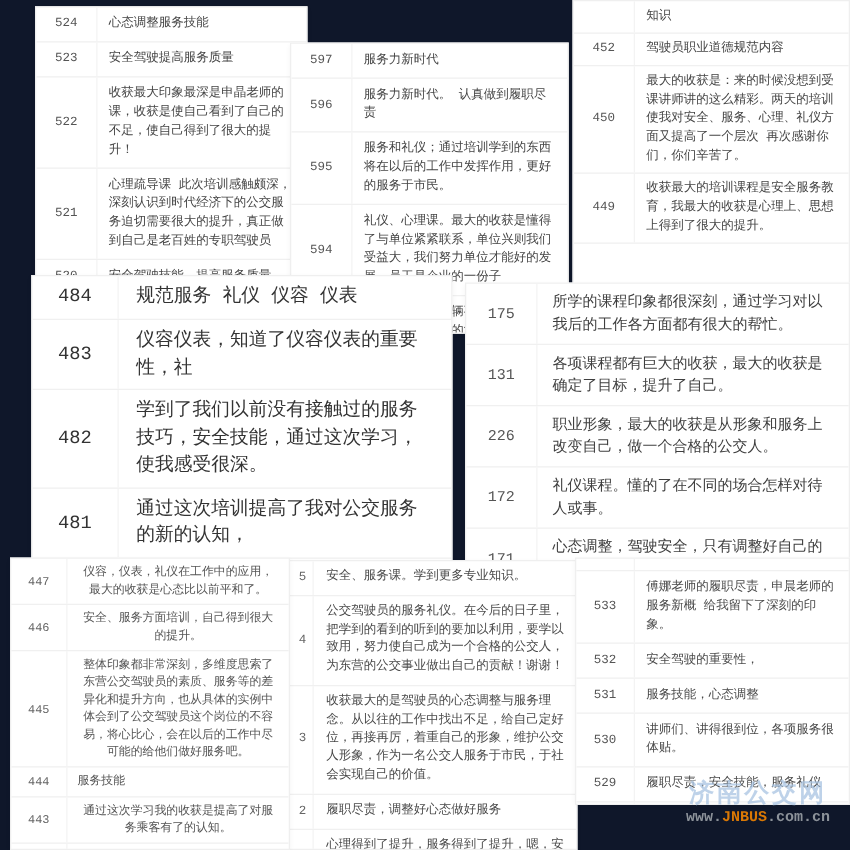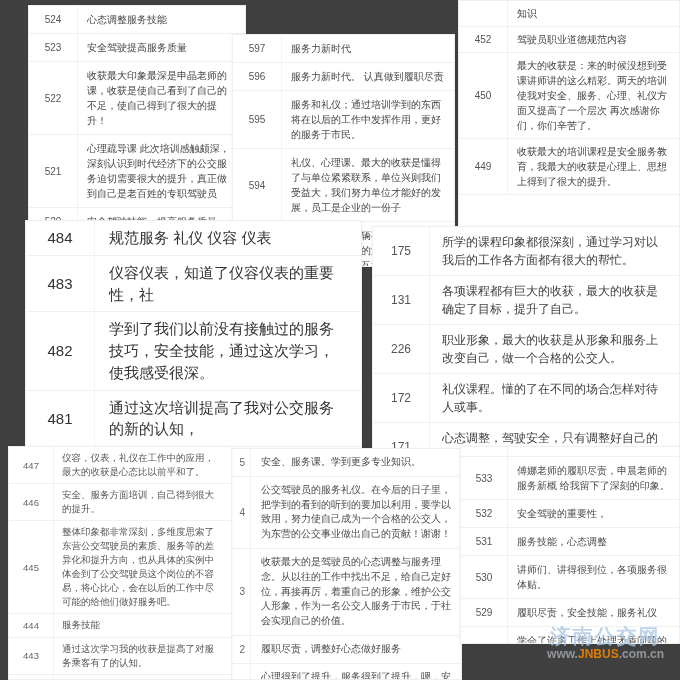--- a/index.html
+++ b/index.html
@@ -1,19 +1,19 @@
 <!DOCTYPE html>
 <html><head>
 <meta charset="utf-8">
 <style>
   html,body{margin:0;padding:0;background:#ffffff;}
   .canvas{
     position:relative;width:680px;height:680px;overflow:hidden;
-    background:#404040;
-    font-family:Liberation Sans, sans-serif;
+    background:#0f172a;
+    font-family:Liberation Mono, monospace;
     color:#444;
   }
   .frag{
     position:absolute;background:#fff;overflow:hidden;
     border:1px solid #efefef;
     box-shadow:0 1px 4px rgba(0,0,0,0.05);
     box-sizing:border-box;
   }
   .row{display:flex;border-bottom:1px solid #f0f0f0;align-items:stretch;}
   .num{
@@ -33,21 +33,21 @@
   .frag-c .txt{padding:5px 9px;}
   
   .frag-d{left:25px;top:220px;width:337px;height:236px;font-size:15px;z-index:4;}
   .frag-d .num{flex:0 0 68px;color:#333;}
   .frag-d .txt{padding:6px 14px;line-height:1.45;color:#333;}
   
   .frag-e{left:372px;top:226px;width:308px;height:285px;font-size:12px;z-index:4;}
   .frag-e .num{flex:0 0 56px;}
   .frag-e .txt{padding:6px 12px;color:#3f3f3f;}
   
-  .frag-f{left:8px;top:446px;width:224px;height:234px;font-size:9.5px;z-index:6;}
+  .frag-f{left:8px;top:446px;width:224px;height:234px;font-size:9.5px;z-index:6;text-align:center;}
   .frag-f .num{flex:0 0 44px;color:#666;}
   .frag-f .txt{padding:4px 8px;line-height:1.48;color:#555;}
   
   .frag-g{left:218px;top:448px;width:244px;height:232px;font-size:10px;z-index:5;}
   .frag-g .num{flex:0 0 26px;justify-content:flex-end;padding-right:5px;color:#666;}
   .frag-g .txt{padding:6px 10px;line-height:1.48;color:#4a4a4a;}
   
   .frag-h{left:460px;top:446px;width:220px;height:198px;font-size:10px;z-index:5;}
   .frag-h .num{flex:0 0 46px;}
   .frag-h .txt{padding:6px 9px;color:#4a4a4a;}

